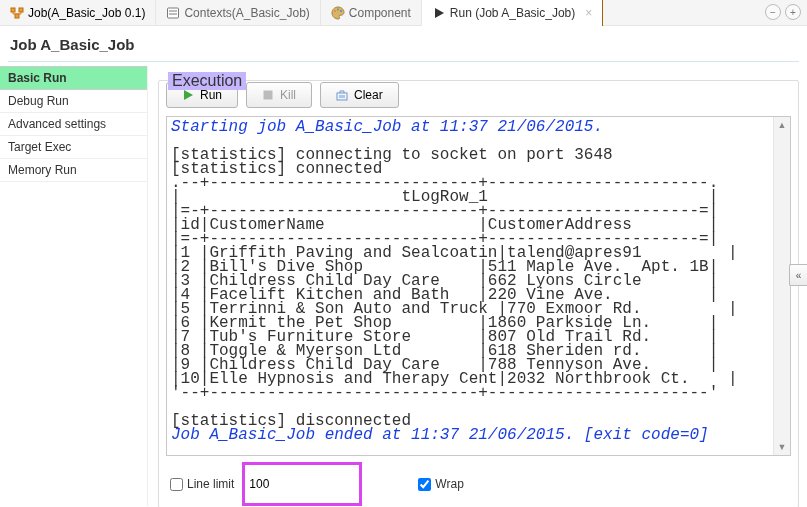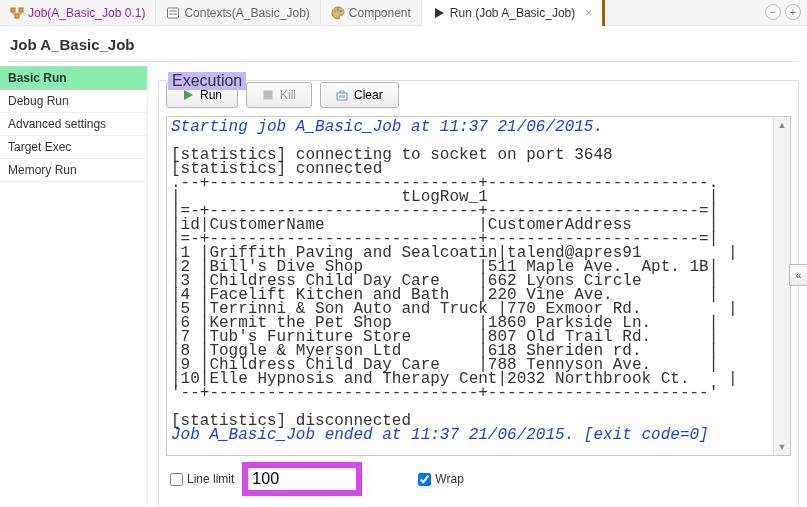--- a/index.html
+++ b/index.html
@@ -1,22 +1,22 @@
 <!DOCTYPE html>
 <html><head>
 <meta charset="utf-8">
 <style>
   * { box-sizing: border-box; margin: 0; padding: 0; }
   body { font-family: "Segoe UI", Tahoma, sans-serif; font-size: 12px; background: #fff; width: 807px; height: 507px; overflow: hidden; position: relative; color: #333; }
 
   .tab-bar { display: flex; align-items: center; height: 26px; background: #f5f5f5; border-bottom: 1px solid #e6e6e6; position: relative; }
   .tab-bar .tab { display: flex; align-items: center; padding: 0 10px; height: 26px; gap: 4px; border-right: 1px solid #e6e6e6; color: #666; cursor: pointer; }
-  .tab-bar .tab.active { background: #fff; border-right: 3px solid #a16207; color: #333; }
+  .tab-bar .tab.active { background: #fff; border-right: 1px solid #a16207; color: #333; }
   .tab .ico { width: 14px; height: 14px; display: inline-block; }
-  .tab .green { color: #a21caf; }
+  .tab .green { color: #000000; }
   .tab .lbl { white-space: nowrap; }
   .tab .close { color: #bbb; margin-left: 6px; font-size: 12px; }
 
   .tab-bar-right { position: absolute; right: 6px; top: 4px; display: flex; gap: 4px; }
   .circle-btn { width: 16px; height: 16px; border: 1px solid #bbb; border-radius: 50%; display: flex; align-items: center; justify-content: center; font-size: 10px; color: #777; cursor: pointer; background:#fafafa }
 
   .title { font-size: 15px; font-weight: bold; padding: 10px 10px 8px 10px; }
 
   .divider-h { height:0; border-top:1px solid #cfe7f7; margin: 0 8px 4px 8px; }
 
@@ -42,21 +42,21 @@
   .console .ital { color:#1a3fe0; font-style: italic; }
   .vscroll { position:absolute; right:0; top:0; bottom:0; width:17px; background:#f3f3f3; border-left:1px solid #e5e5e5; }
   .vscroll .up, .vscroll .down { height:16px; display:flex; align-items:center; justify-content:center; color:#888; font-size:9px; cursor:pointer }
   .vscroll .track { position:absolute; top:16px; bottom:16px; left:0; right:0; }
   .vscroll .up { position:absolute; top:0; left:0; right:0 }
   .vscroll .down { position:absolute; bottom:0; left:0; right:0 }
 
   .footer { display:flex; align-items:center; gap:8px; margin-top:6px; padding-left:4px }
   .footer label { display:flex; align-items:center; gap:4px; font-size:12px }
   .footer input[type=checkbox]{ width:13px; height:13px }
-  .footer .numbox { width:120px; padding:2px 4px; border:6px solid #d946ef; font-size:16px }
+  .footer .numbox { width:120px; padding:12px 4px; border:3px solid #d946ef; font-size:12px }
 
   .edge-btn { position:absolute; right:0; top:264px; width:18px; height:22px; border:1px solid #bbb; border-right:none; border-radius:2px 0 0 2px; background:linear-gradient(#fdfdfd,#ececec); display:flex; align-items:center; justify-content:center; font-size:10px; color:#555; cursor:pointer }
 
   
   .ico-job svg, .ico-ctx svg, .ico-pal svg, .ico-run svg { width:14px; height:14px; display:block }
 </style>
 </head>
 <body>
 
 <div class="tab-bar">

